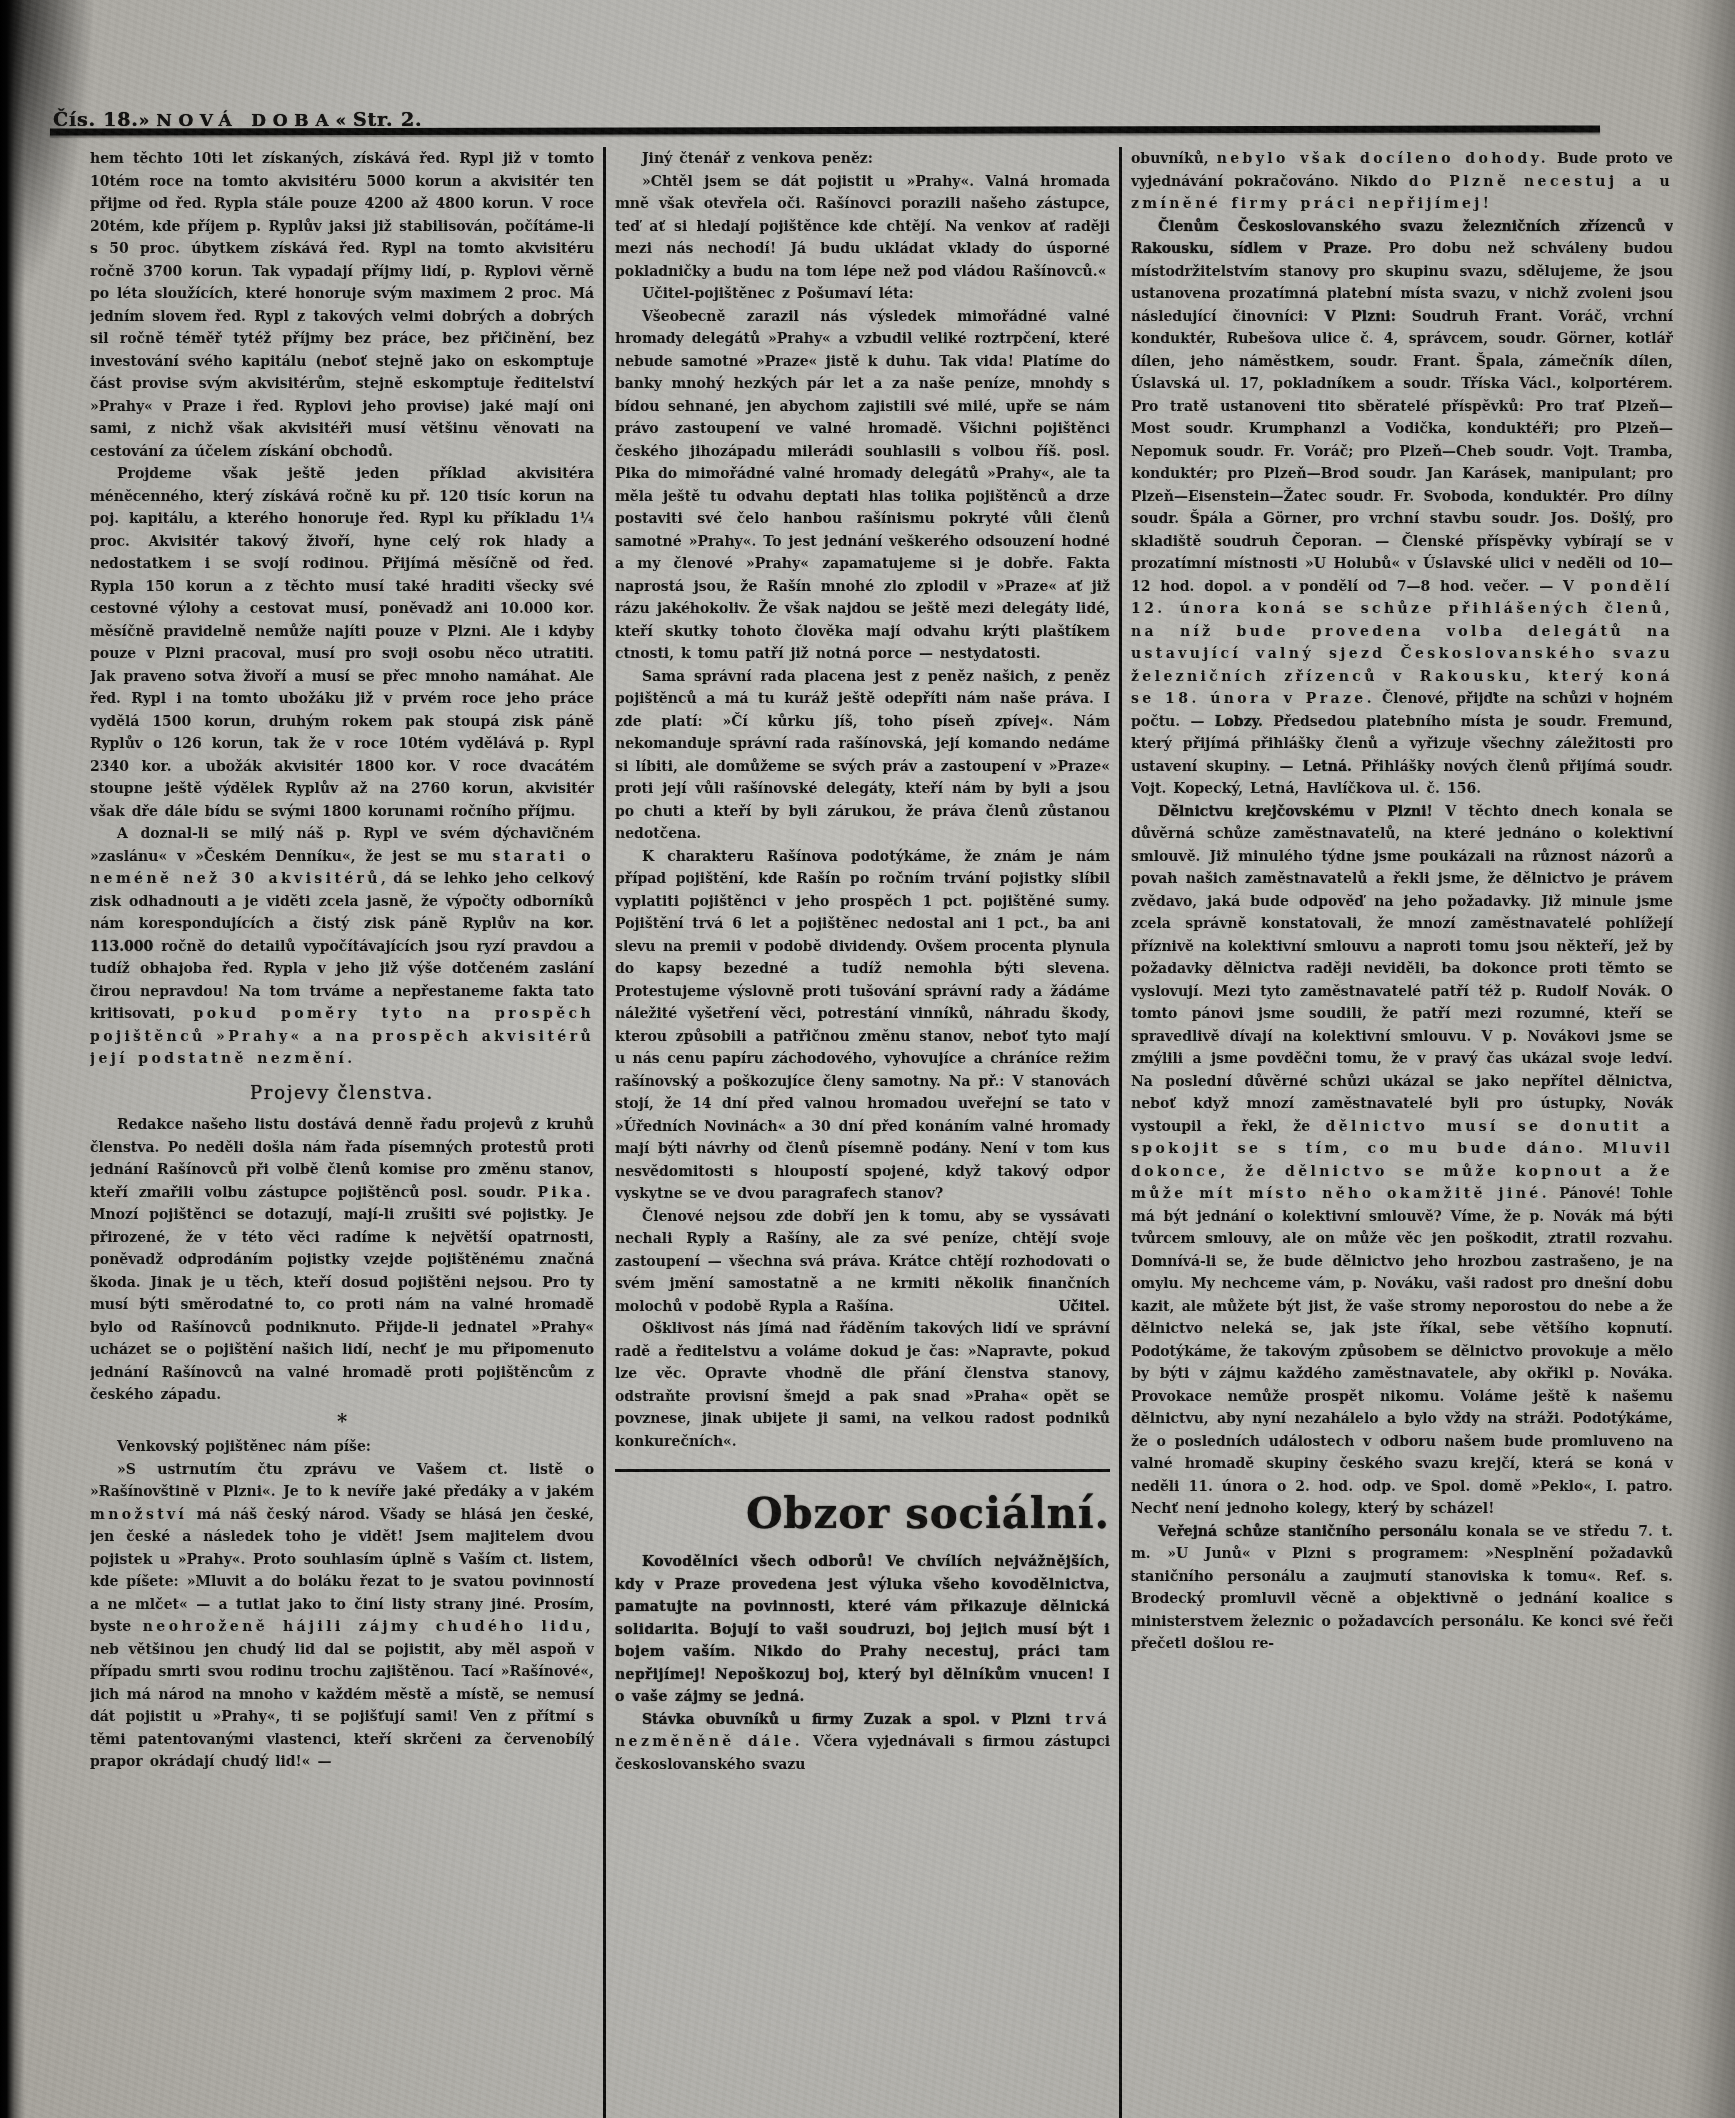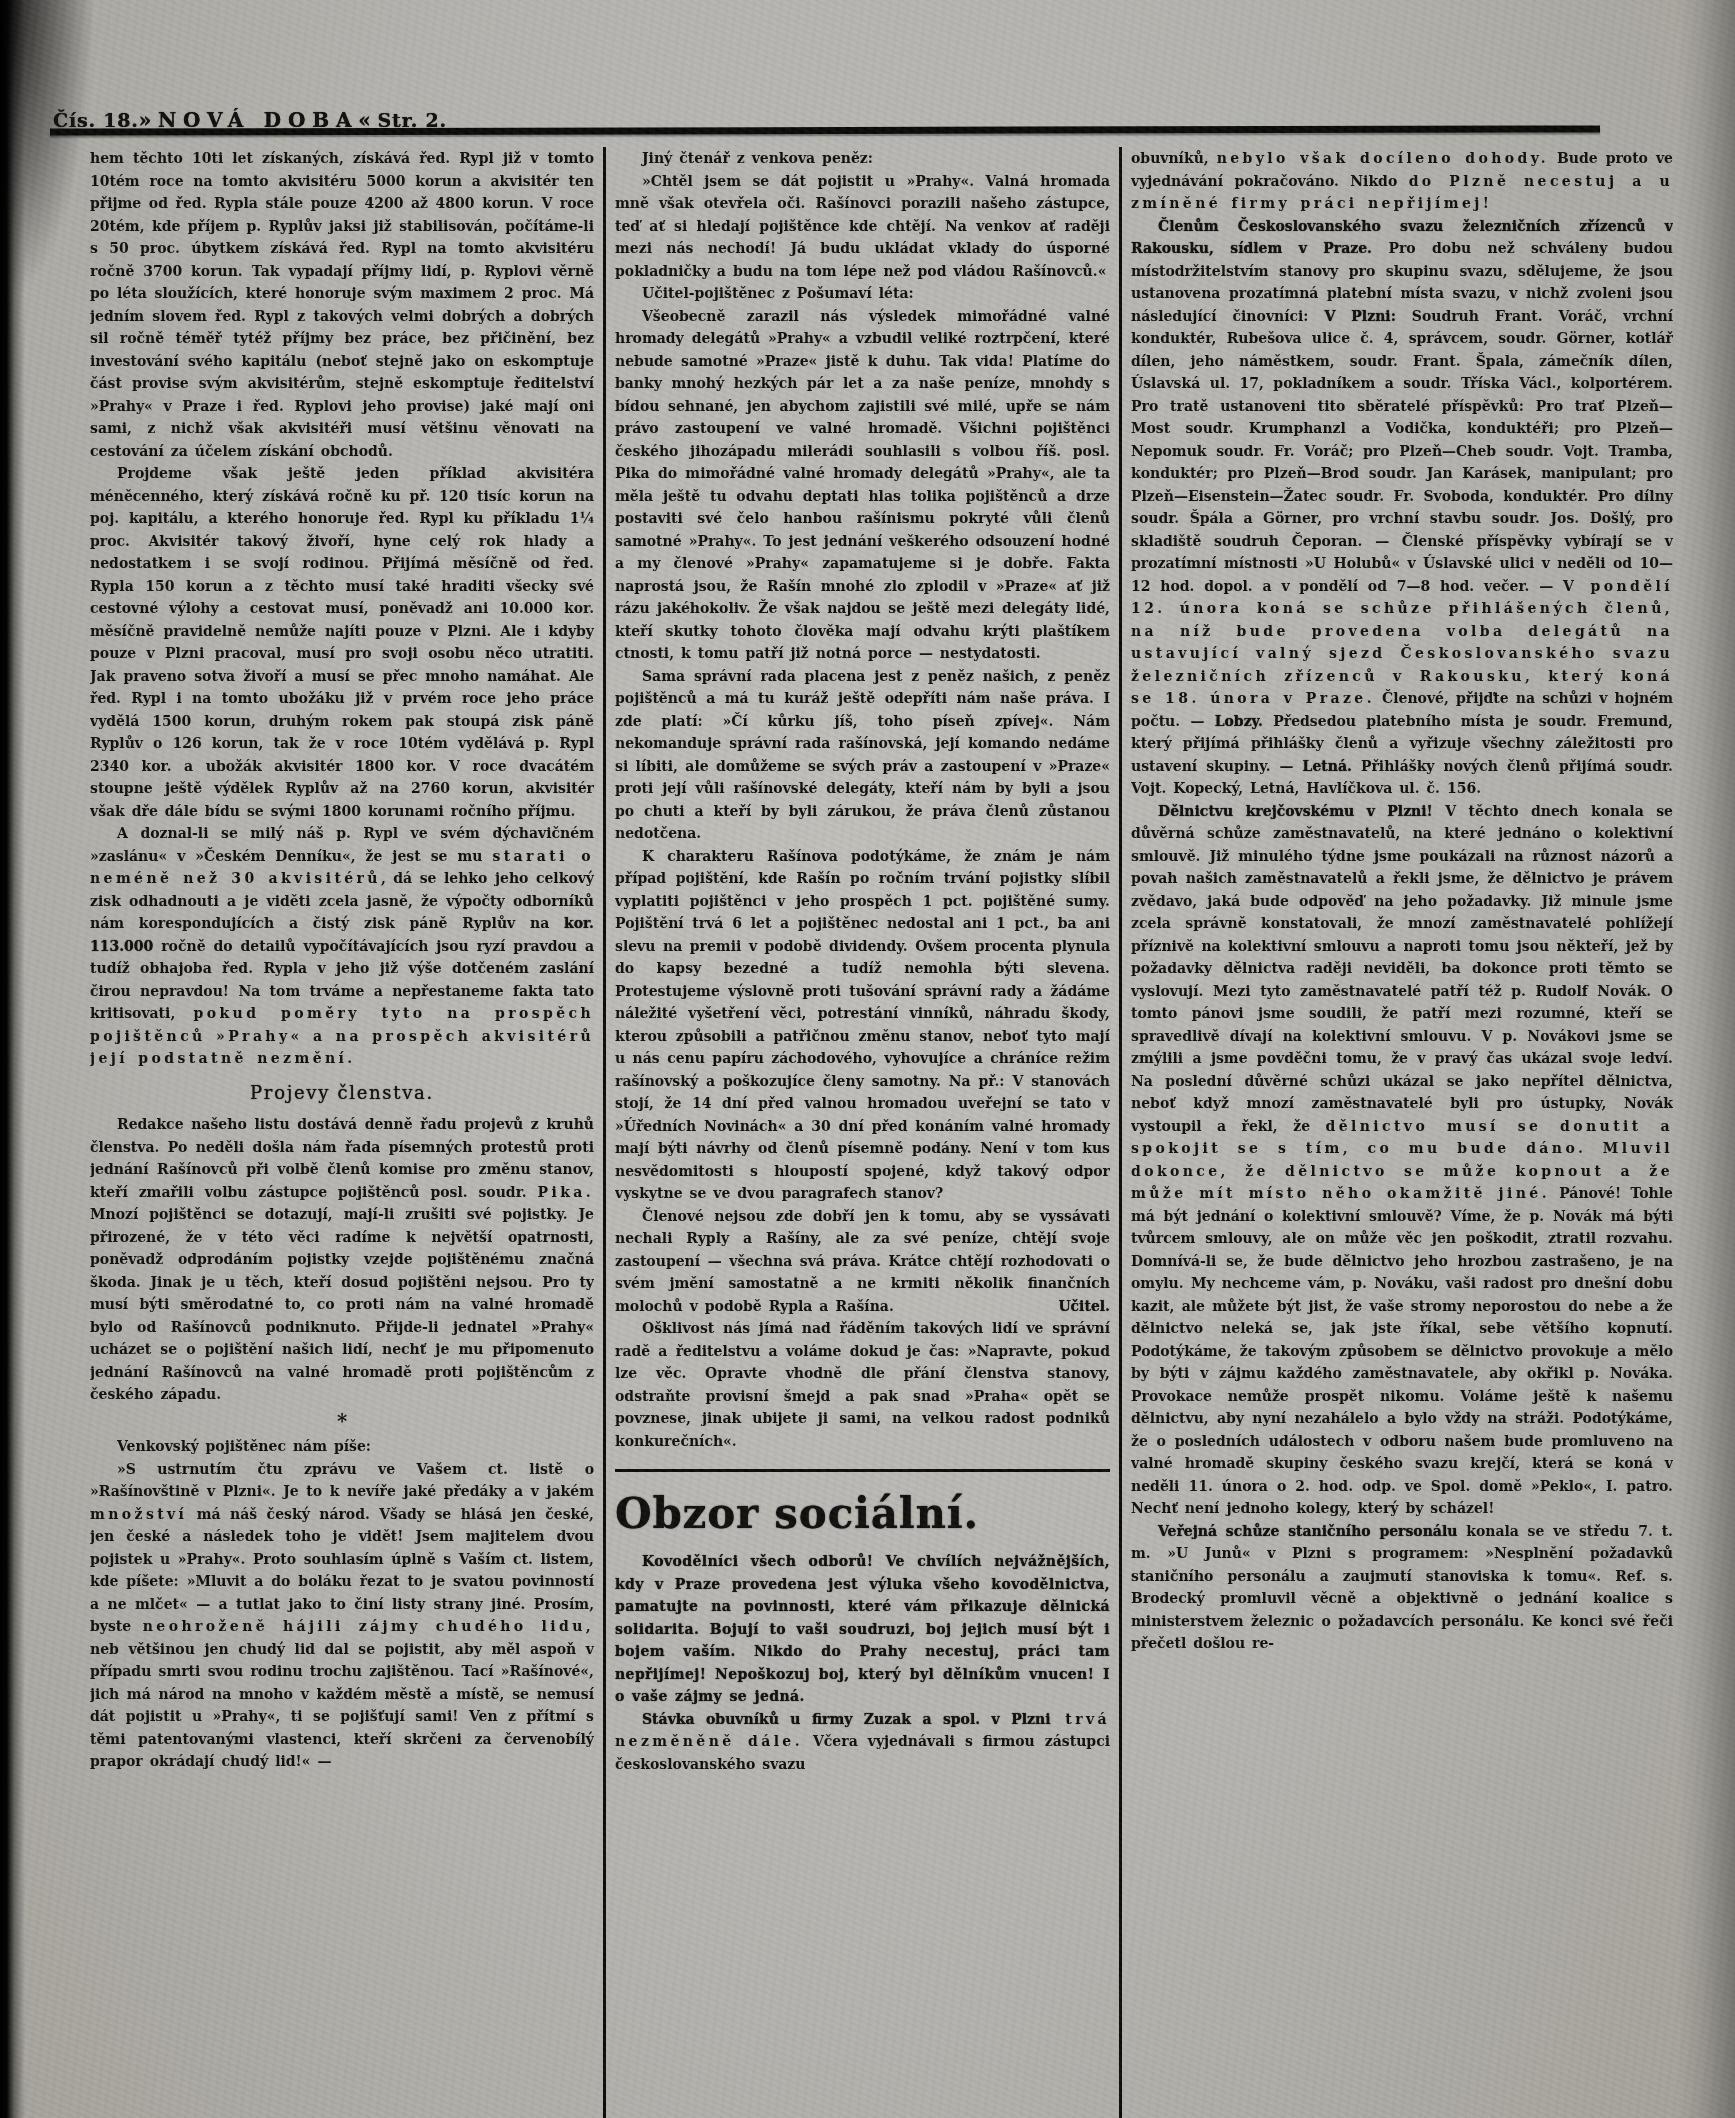--- a/index.html
+++ b/index.html
@@ -11,40 +11,40 @@
                      repeating-linear-gradient(97deg, rgba(0,0,0,.02) 0 3.8px, rgba(255,255,255,.025) 3.8px 9px);}
   .corner-tl{position:absolute;left:0;top:0;width:93px;height:297px;pointer-events:none;
     background:radial-gradient(ellipse at 0% 0%, rgba(0,0,0,.9) 0%, rgba(0,0,0,.35) 45%, transparent 72%);}
   .edge-left{position:absolute;left:0;top:0;height:100%;width:25.4px;pointer-events:none;
     background:linear-gradient(90deg,#000 0px,#050505 6.8px,rgba(0,0,0,.4) 14.4px,transparent 100%);}
   .edge-right{position:absolute;right:0;top:0;height:100%;width:59px;pointer-events:none;
     background:linear-gradient(270deg,rgba(0,0,0,.28),rgba(0,0,0,.08) 60%,transparent);}
   .masthead{position:absolute;top:92px;left:53px;right:146px;display:flex;align-items:baseline;
     font-weight:bold;margin-top:16px;}
   .masthead .issue,.masthead .pageno{font-size:19px;letter-spacing:0.8px;text-shadow:0 0 0.8px #000;}
-  .masthead .title{font-size:20px;letter-spacing:6.8px;text-shadow:0 0 0.8px #000;}
+  .masthead .title{font-size:17px;letter-spacing:6.8px;text-shadow:0 0 0.8px #000;}
   .head-rule{position:absolute;top:127px;left:50px;width:1550px;height:7.2px;background:#0a0a09;
     transform:rotate(-0.12deg);box-shadow:0 2.1px 1.3px rgba(0,0,0,.35);}
   .cols{position:absolute;top:147px;left:90px;width:1583px;height:2178px;display:flex;}
   .col{overflow:hidden;filter:blur(0.1px);}
   .col1{width:504px;}
   .col2{width:495px;}
   .col3{flex:1;}
   .vrule{width:3px;background:#0b0b0a;margin:0 9px;flex:none;}
   p.para{margin:0;text-indent:27px;text-align:justify;font-size:14px;line-height:22.5px;
     font-weight:bold;word-spacing:2.1px;}
   p.noindent{text-indent:0;}
   p.heavy{text-shadow:0 0 1.3px rgba(0,0,0,.9);letter-spacing:0.4px;}
   .seg-n{}
   .seg-b{text-shadow:0 0 1.1px rgba(0,0,0,.9);}
   .seg-sp{letter-spacing:3.4px;}
   .seg-sig{float:right;text-shadow:0 0 0.8px rgba(0,0,0,.8);}
   .h-small{text-align:center;font-weight:normal;font-size:18px;line-height:22.5px;margin:12.7px 0 8.5px;
     letter-spacing:1.7px;text-shadow:0 0 1.1px rgba(0,0,0,.9);}
-  .h-large{text-align:left;font-weight:bold;font-size:42px;line-height:47px;margin:18px 0 12.7px;
+  .h-large{text-align:right;font-weight:bold;font-size:42px;line-height:47px;margin:18px 0 12.7px;
     text-shadow:0 0 1.3px rgba(0,0,0,.9);letter-spacing:0.8px;}
   .sep{text-align:center;font-size:19.5px;line-height:17px;margin:7.6px 0 5.1px;font-weight:bold;}
   .rule-h{height:3.4px;background:#0b0b0a;margin:17px 0 0;}
 </style>
 </head>
 <body>
 
 <div class="page">
   <div class="corner-tl"></div>
   <div class="masthead">

